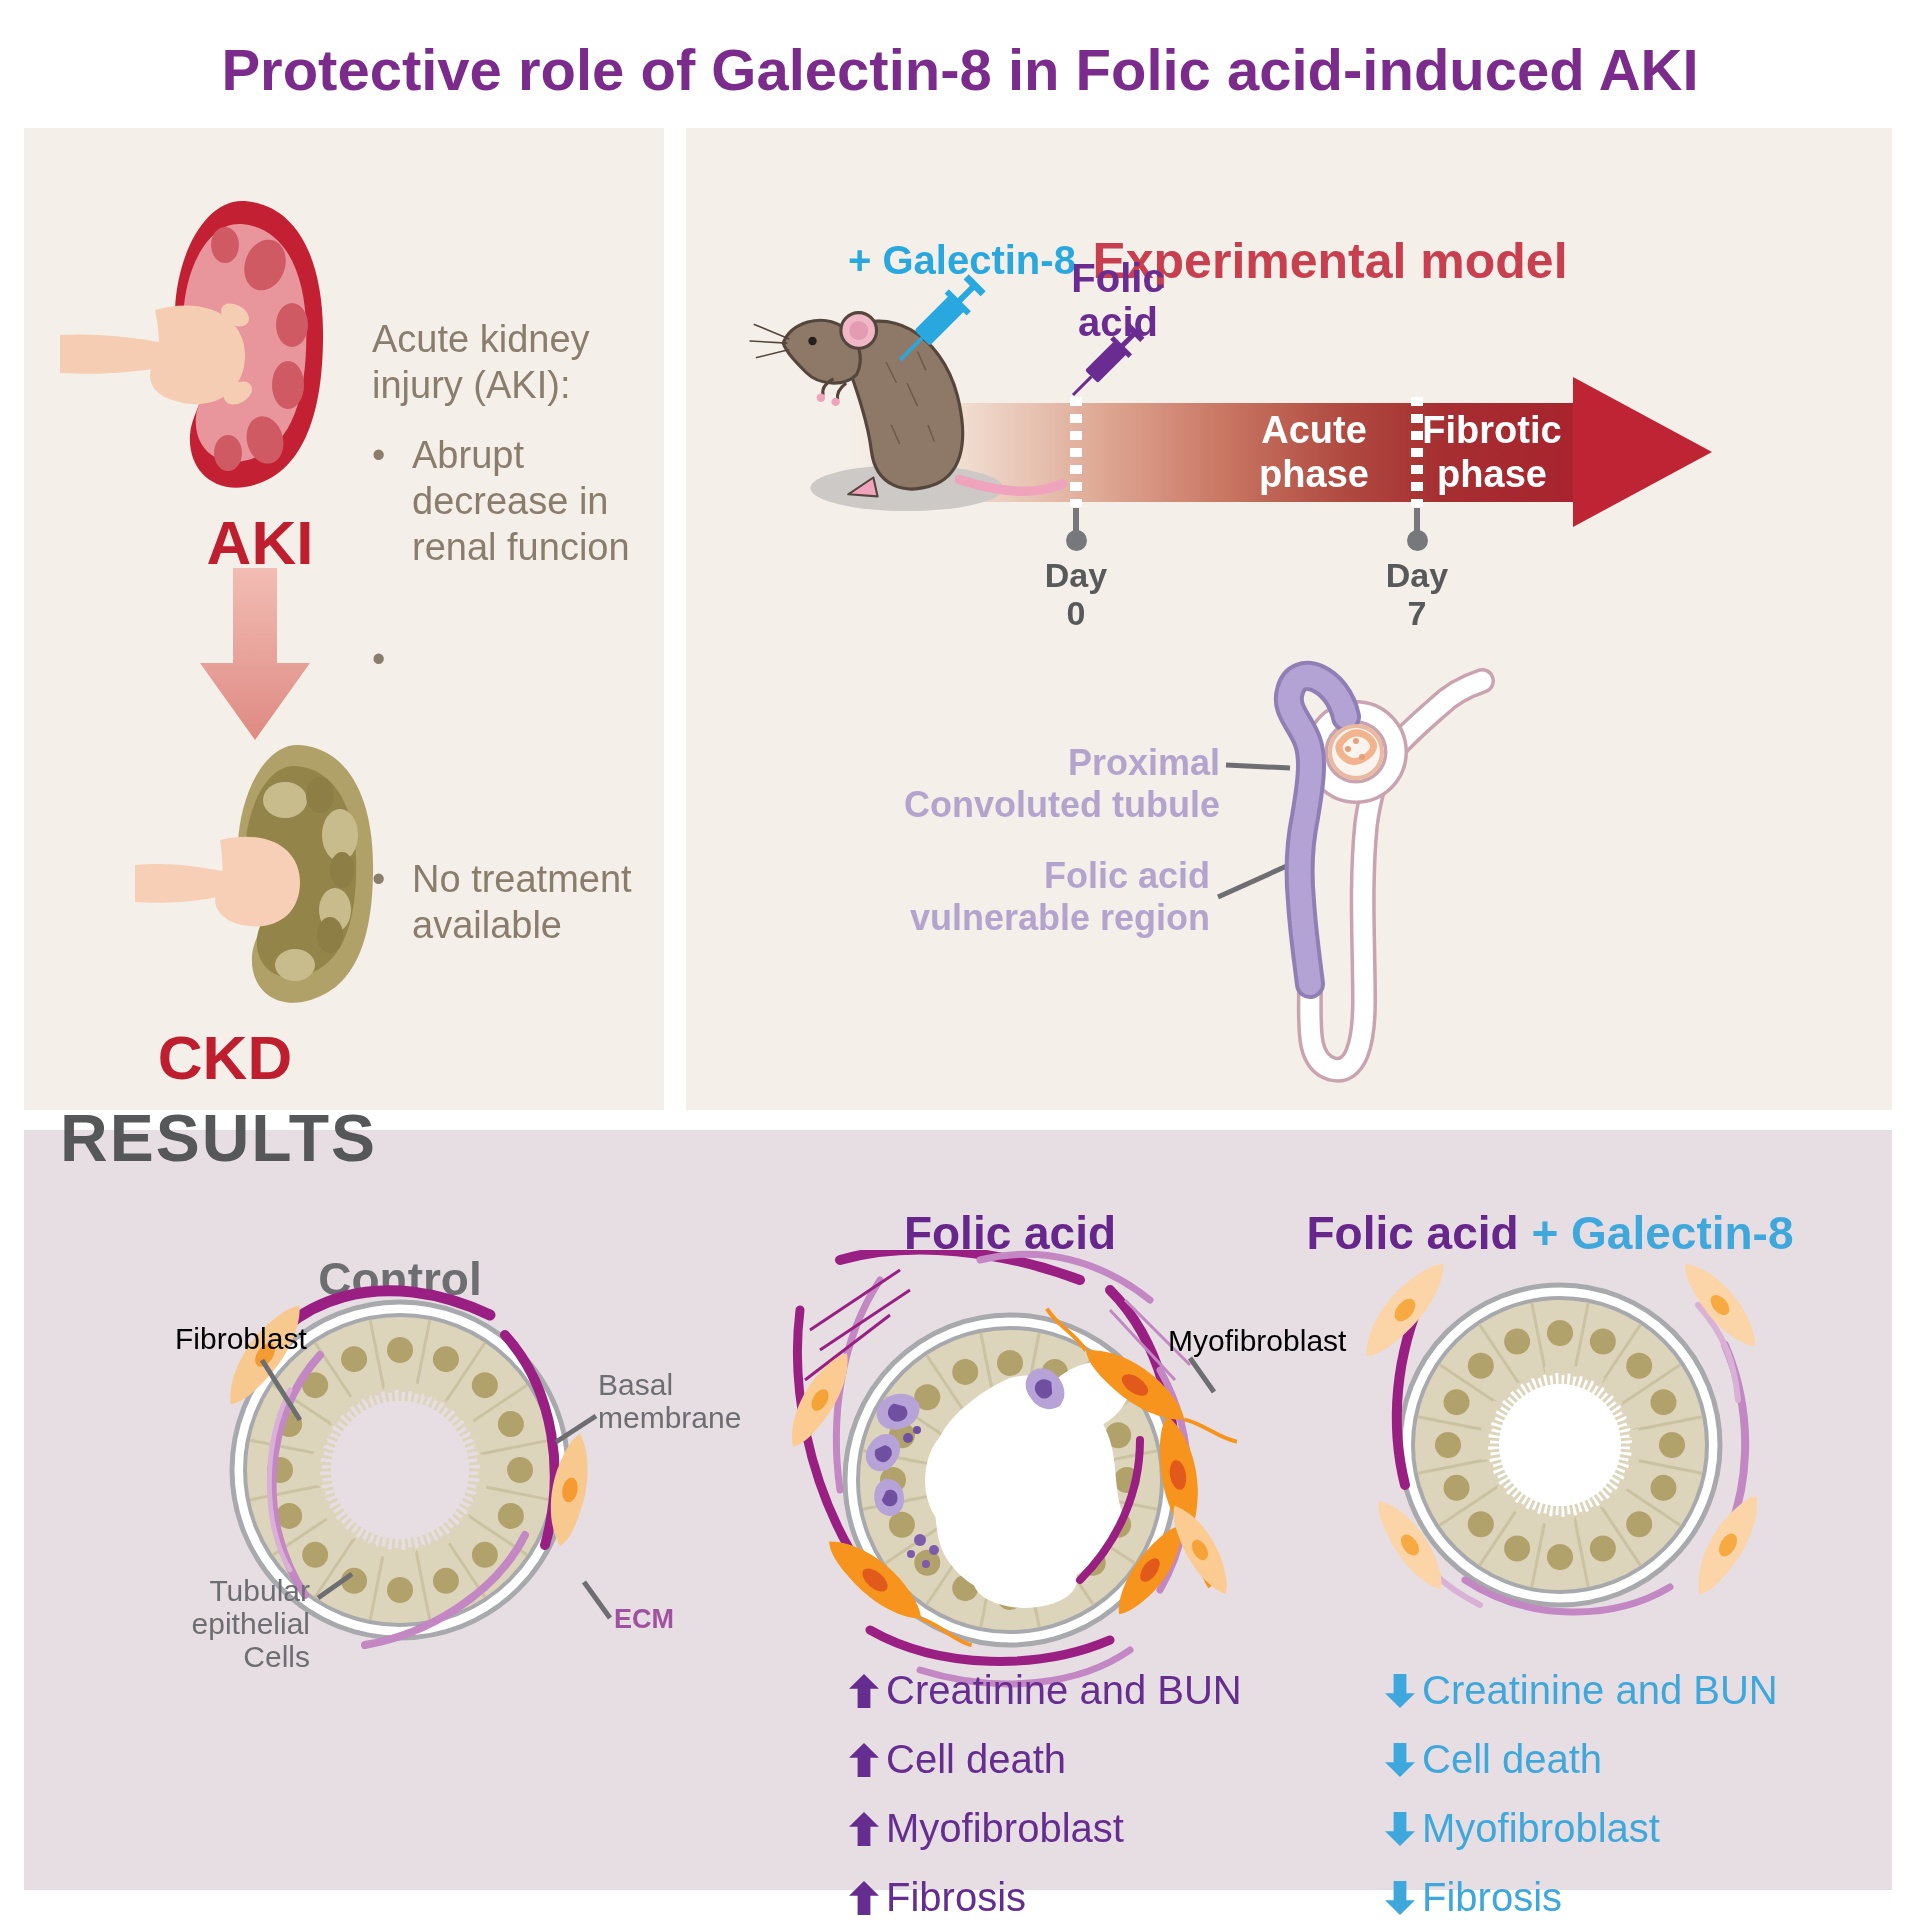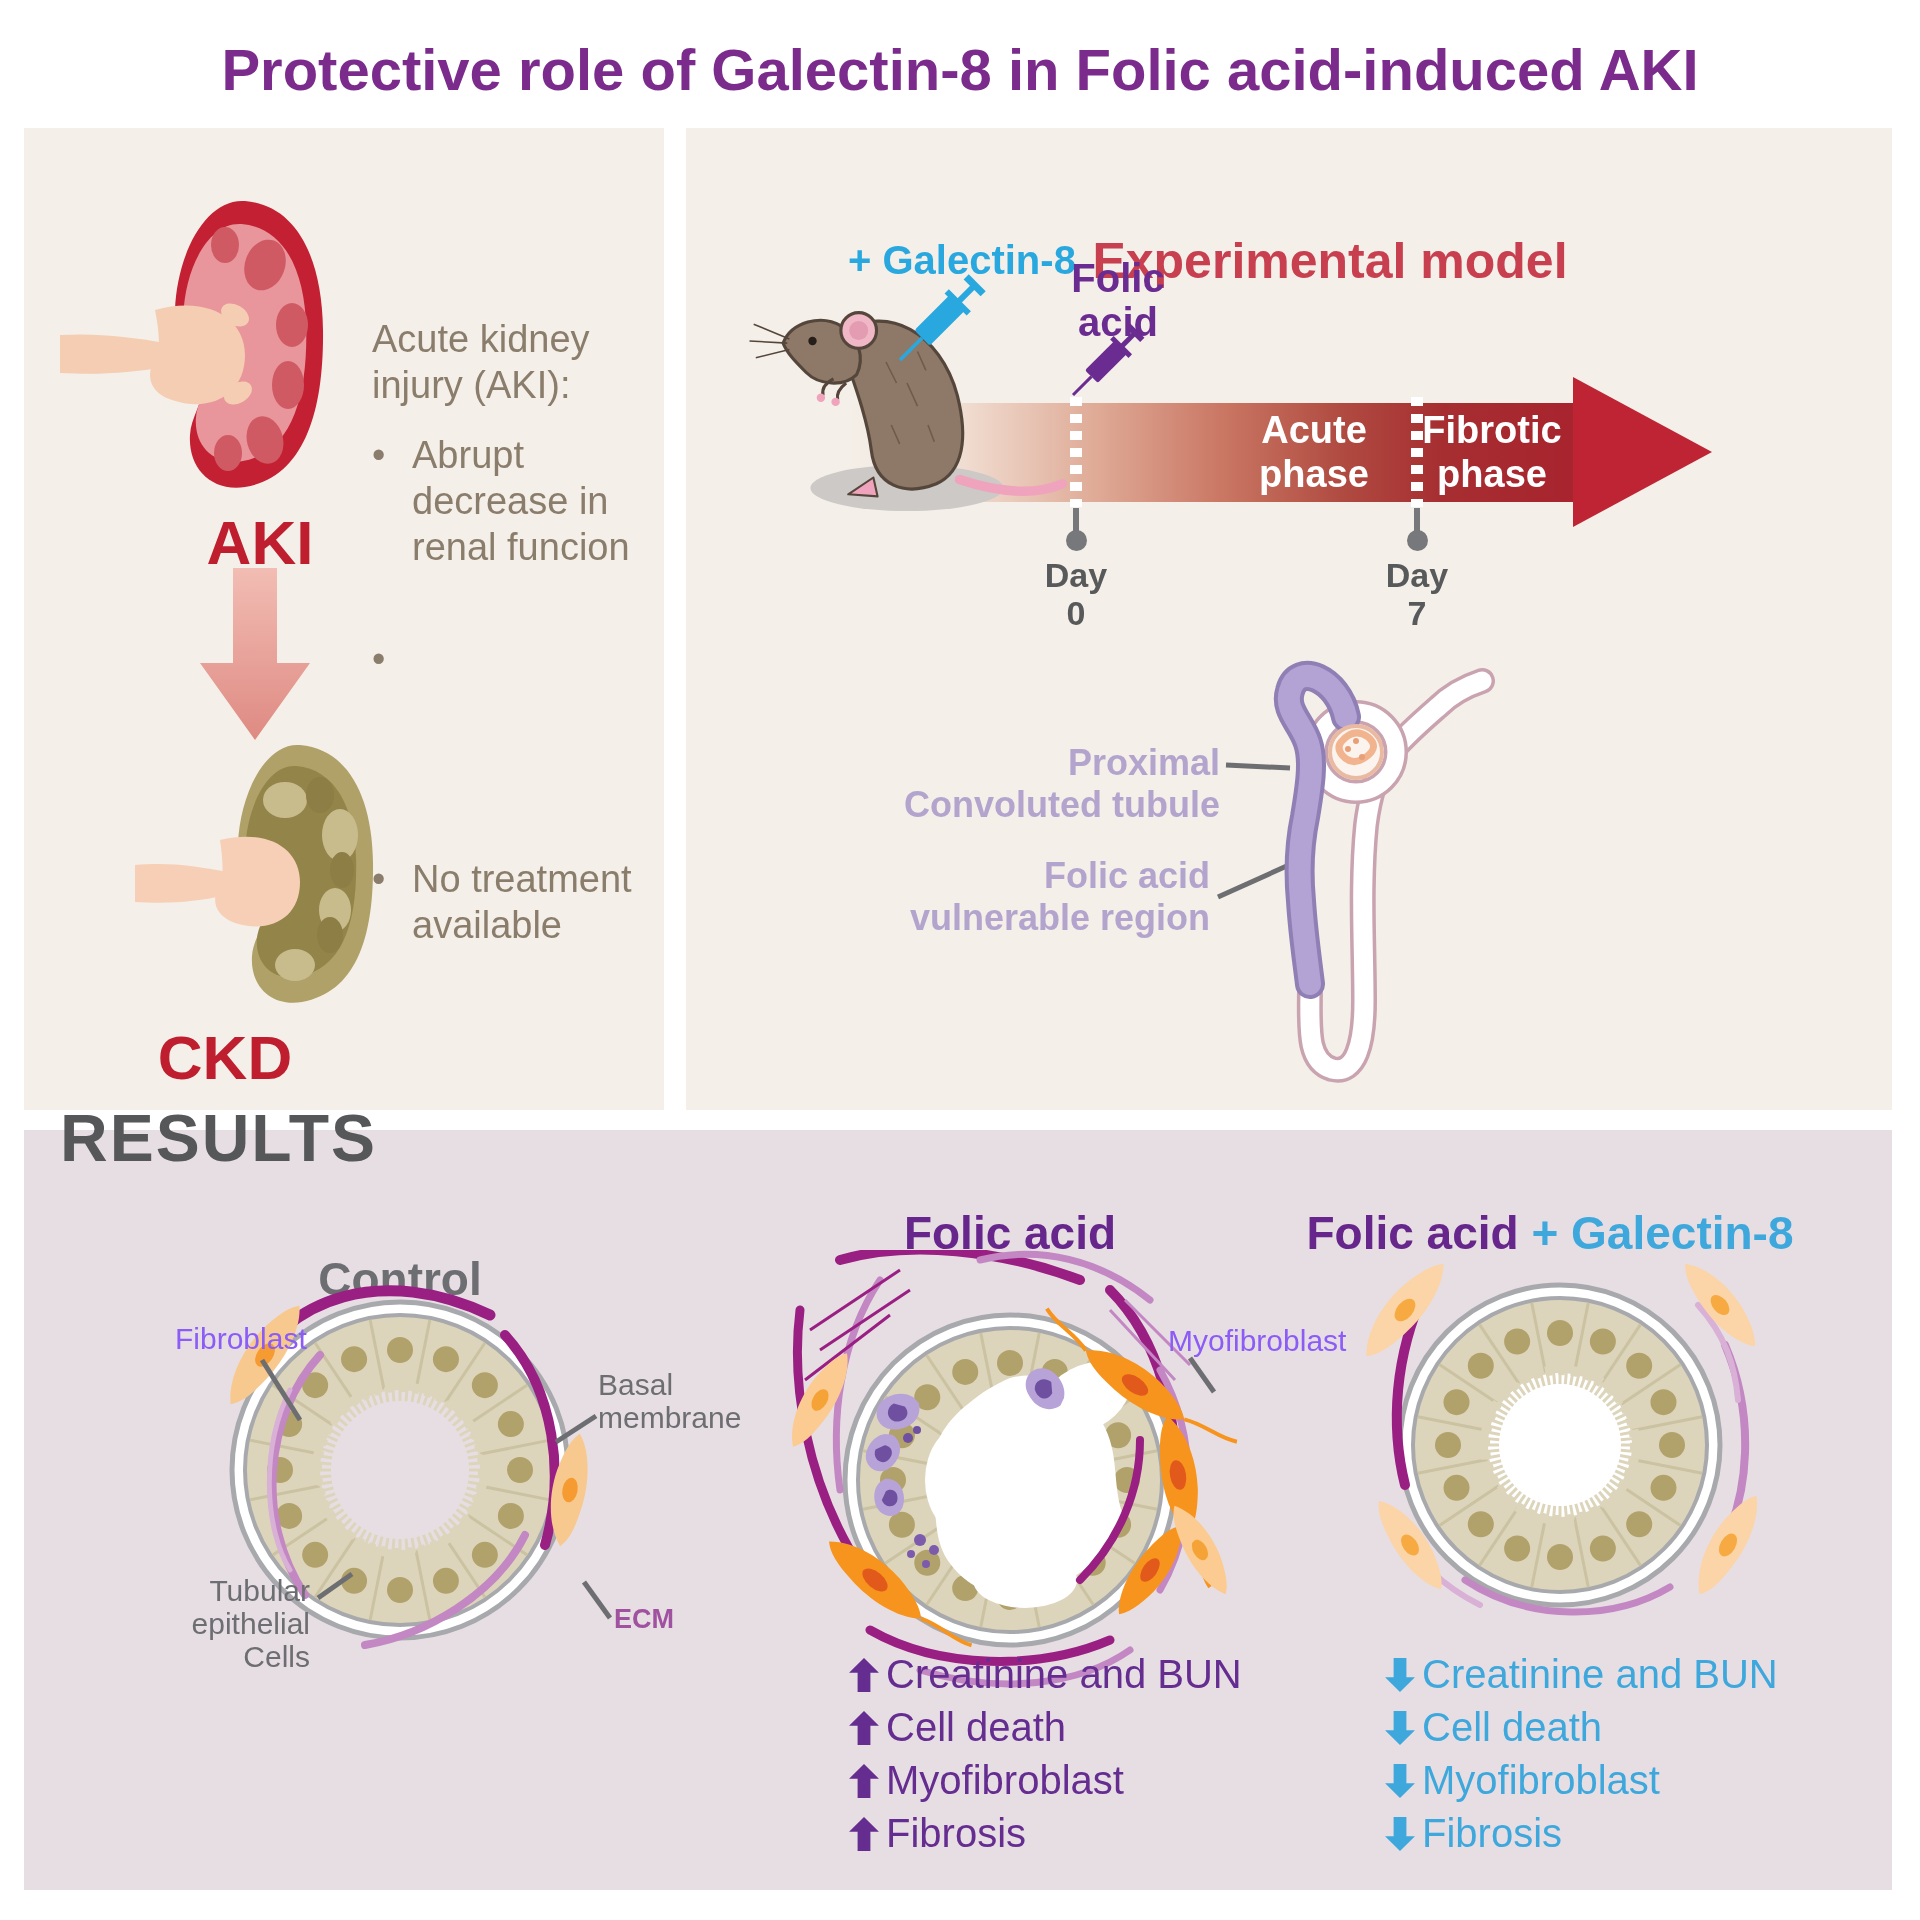--- a/index.html
+++ b/index.html
@@ -21,25 +21,25 @@
   .pin-stem{width:6px;background:#77787B;}
   .pin-dot{width:21px;height:21px;border-radius:50%;background:#77787B;}
   .day-label{font-size:34px;font-weight:bold;color:#58595B;text-align:center;line-height:38px;}
   .neph-label{font-size:36px;font-weight:bold;color:#B3A4CE;text-align:right;line-height:42px;}
   .results-head{font-size:66px;font-weight:bold;color:#565759;letter-spacing:2px;}
   .circ-title{font-size:46px;font-weight:bold;text-align:center;}
   .t-gray{color:#6D6E71;}
   .t-purple{color:#66268B;}
   .t-blue{color:#3EA8DC;}
   .small-label{font-size:30px;line-height:33px;}
-  .lab-orange{color:#8b5cf6;}
+  .lab-orange{color:#000000;}
   .lab-gray{color:#6D6E71;}
   .lab-ecm{color:#A0519F;font-weight:bold;font-size:27px;}
   .findings{display:flex;flex-direction:column;}
-  .finding{display:flex;align-items:center;height:53px;font-size:40px;}
+  .finding{display:flex;align-items:center;height:53px;font-size:40px;margin-top:16px;}
   .finding .ic{margin-right:6px;display:flex;align-items:center;}
   .f-up{color:#662D91;}
   .f-down{color:#3EA8DC;}
   svg{display:block;}
   .noint{pointer-events:none;}
 </style>
 </head>
 <body>
 
 <div class="abs page-title" style="top:36px;left:0;">Protective role of Galectin-8 in Folic acid-induced AKI</div>

